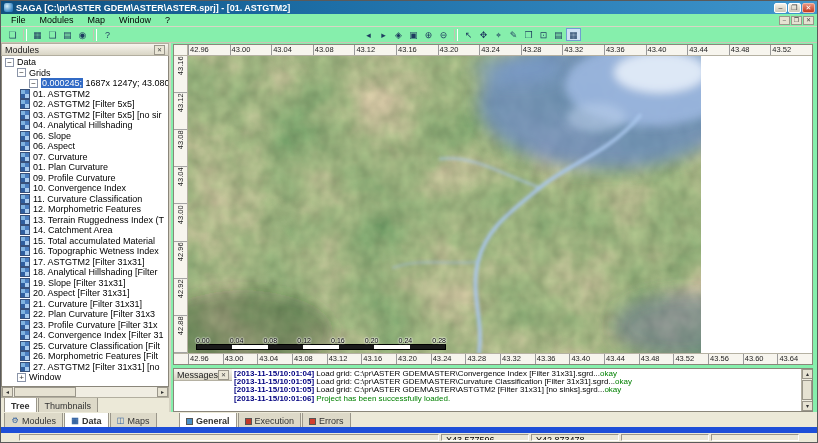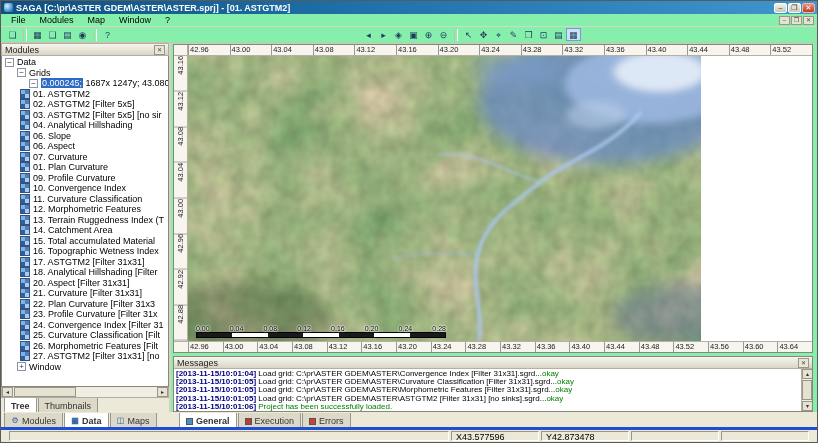--- a/index.html
+++ b/index.html
@@ -75,37 +75,37 @@
 
   .scalebar{position:absolute;left:8px;bottom:3px;width:250px}
   .sb-labels{display:flex;justify-content:space-between;font-size:7px;color:#000;
     text-shadow:0 0 2px #fff,0 0 2px #fff,0 0 2px #fff}
   .sb-bar{height:6px;border:1px solid #000;background:#fff;display:flex}
   .sb-seg{flex:1}
   .sb-seg:nth-child(odd){background:#1a1a1a}
 
   .hsplit{height:3px;flex:none}
 
-  .messages{height:56px;flex:none;border:1px solid #8a867a;background:#fff;display:flex;flex-direction:column}
+  .messages{height:44px;flex:none;border:1px solid #8a867a;background:#fff;display:flex;flex-direction:row}
   .msg-header{height:12px;flex:none;background:linear-gradient(#f7f5ee,#d9d5c5);border-bottom:1px solid #b5b1a2;display:flex;align-items:center;font-size:9px;padding:0 3px;color:#222}
   .msg-body{flex:1;position:relative;overflow:hidden;padding:1px 14px 1px 2px}
   .msg-line{font-size:8px;line-height:8.2px;white-space:nowrap;color:#000}
   .msg-time{color:#000080;font-weight:bold}
   .msg-ok{color:#008000}
   .msg-line.success .msg-text{color:#008000}
   .vscroll{position:absolute;right:0;top:0;bottom:0;width:11px;background:#f0ede2;border-left:1px solid #b2ae9f;display:flex;flex-direction:column}
   .vthumb{flex:1;background:#e6e2d2;border:1px solid #9a968a;margin:1px 0}
 
   
   .tabsrow{height:15px;flex:none;display:flex;background:#ece9d8;padding-top:1px}
   .ws-tabs{width:170px;flex:none;display:flex;gap:1px;padding-left:3px}
   .msg-tabs{flex:1;display:flex;gap:1px;padding-left:8px}
 
   
-  .statusbar{height:15px;flex:none;display:flex;gap:2px;background:#ece9d8;border-top:3px solid #1d4ed8;padding:1px 8px}
+  .statusbar{height:15px;flex:none;display:flex;gap:2px;background:#ece9d8;border-top:6px solid #1d4ed8;padding:1px 18px}
   .status-panel{border:1px solid;border-color:#9a968a #fff #fff #9a968a;font-size:9px;line-height:11px;padding:0 4px;color:#000;overflow:hidden;white-space:nowrap}
   .status-panel:first-child{flex:1}
   .status-panel:not(:first-child){width:88px;flex:none}
 </style>
 </head>
 <body>
 
 <div id="app">
 
   <div class="titlebar">
@@ -246,20 +246,24 @@
             <span class="grid-ico"></span>
             <span class="trow-label">16. Topographic Wetness Index</span>
           </div>
             <div class="trow ind3">
             <span class="grid-ico"></span>
             <span class="trow-label">17. ASTGTM2 [Filter 31x31]</span>
           </div>
             <div class="trow ind3">
             <span class="grid-ico"></span>
             <span class="trow-label">18. Analytical Hillshading [Filter</span>
+          </div>
+            <div class="trow ind3">
+            <span class="grid-ico"></span>
+            <span class="trow-label">19. Slope [Filter 31x31]</span>
           </div>
             <div class="trow ind3">
             <span class="grid-ico"></span>
             <span class="trow-label">20. Aspect [Filter 31x31]</span>
           </div>
             <div class="trow ind3">
             <span class="grid-ico"></span>
             <span class="trow-label">21. Curvature [Filter 31x31]</span>
           </div>
             <div class="trow ind3">
@@ -450,23 +454,20 @@
         <div class="msg-body">
           <div>
 
           <div class="msg-line">
               <span class="msg-time">[2013-11-15/10:01:04]</span><span class="msg-text"> Load grid: C:\pr\ASTER GDEM\ASTER\Convergence Index [Filter 31x31].sgrd...</span><span class="msg-ok">okay</span>
             </div>
               <div class="msg-line">
               <span class="msg-time">[2013-11-15/10:01:05]</span><span class="msg-text"> Load grid: C:\pr\ASTER GDEM\ASTER\Curvature Classification [Filter 31x31].sgrd...</span><span class="msg-ok">okay</span>
             </div>
               <div class="msg-line">
-              <span class="msg-time">[2013-11-15/10:01:05]</span><span class="msg-text"> Load grid: C:\pr\ASTER GDEM\ASTER\Morphometric Features [Filter 31x31].sgrd...</span><span class="msg-ok">okay</span>
-            </div>
-              <div class="msg-line">
               <span class="msg-time">[2013-11-15/10:01:05]</span><span class="msg-text"> Load grid: C:\pr\ASTER GDEM\ASTER\ASTGTM2 [Filter 31x31] [no sinks].sgrd...</span><span class="msg-ok">okay</span>
             </div>
               <div class="msg-line success">
               <span class="msg-time">[2013-11-15/10:01:06]</span><span class="msg-text"> Project has been successfully loaded.</span><span class="msg-ok"></span>
             </div>
             </div>
           <div class="vscroll">
             <span class="scroll-btn">▴</span>
             <span class="vthumb"></span>
             <span class="scroll-btn">▾</span>

